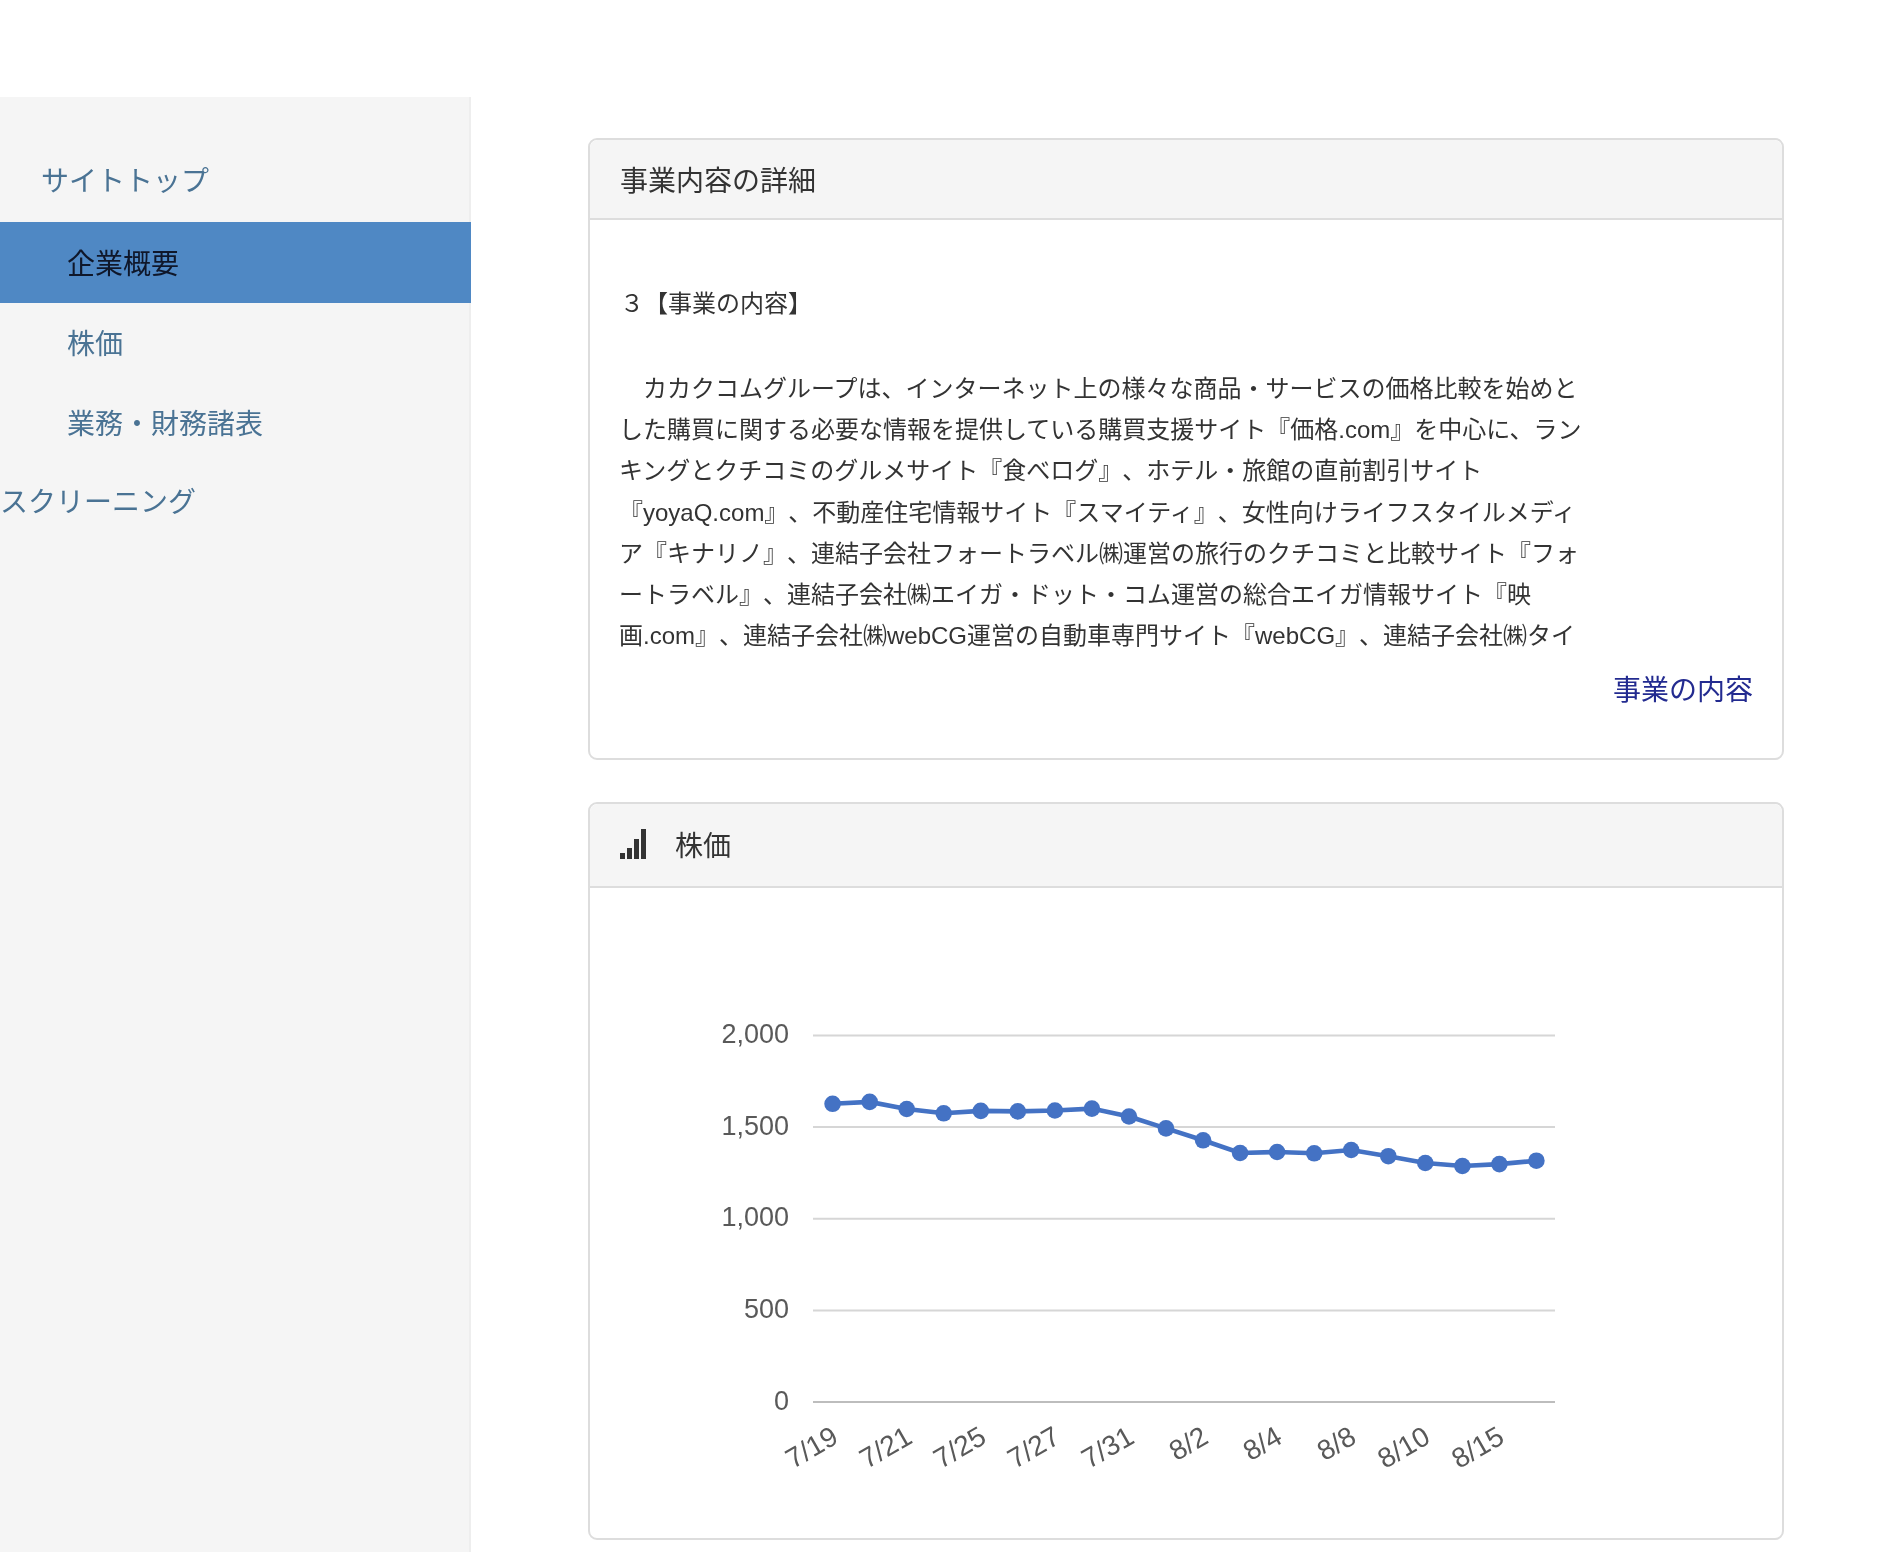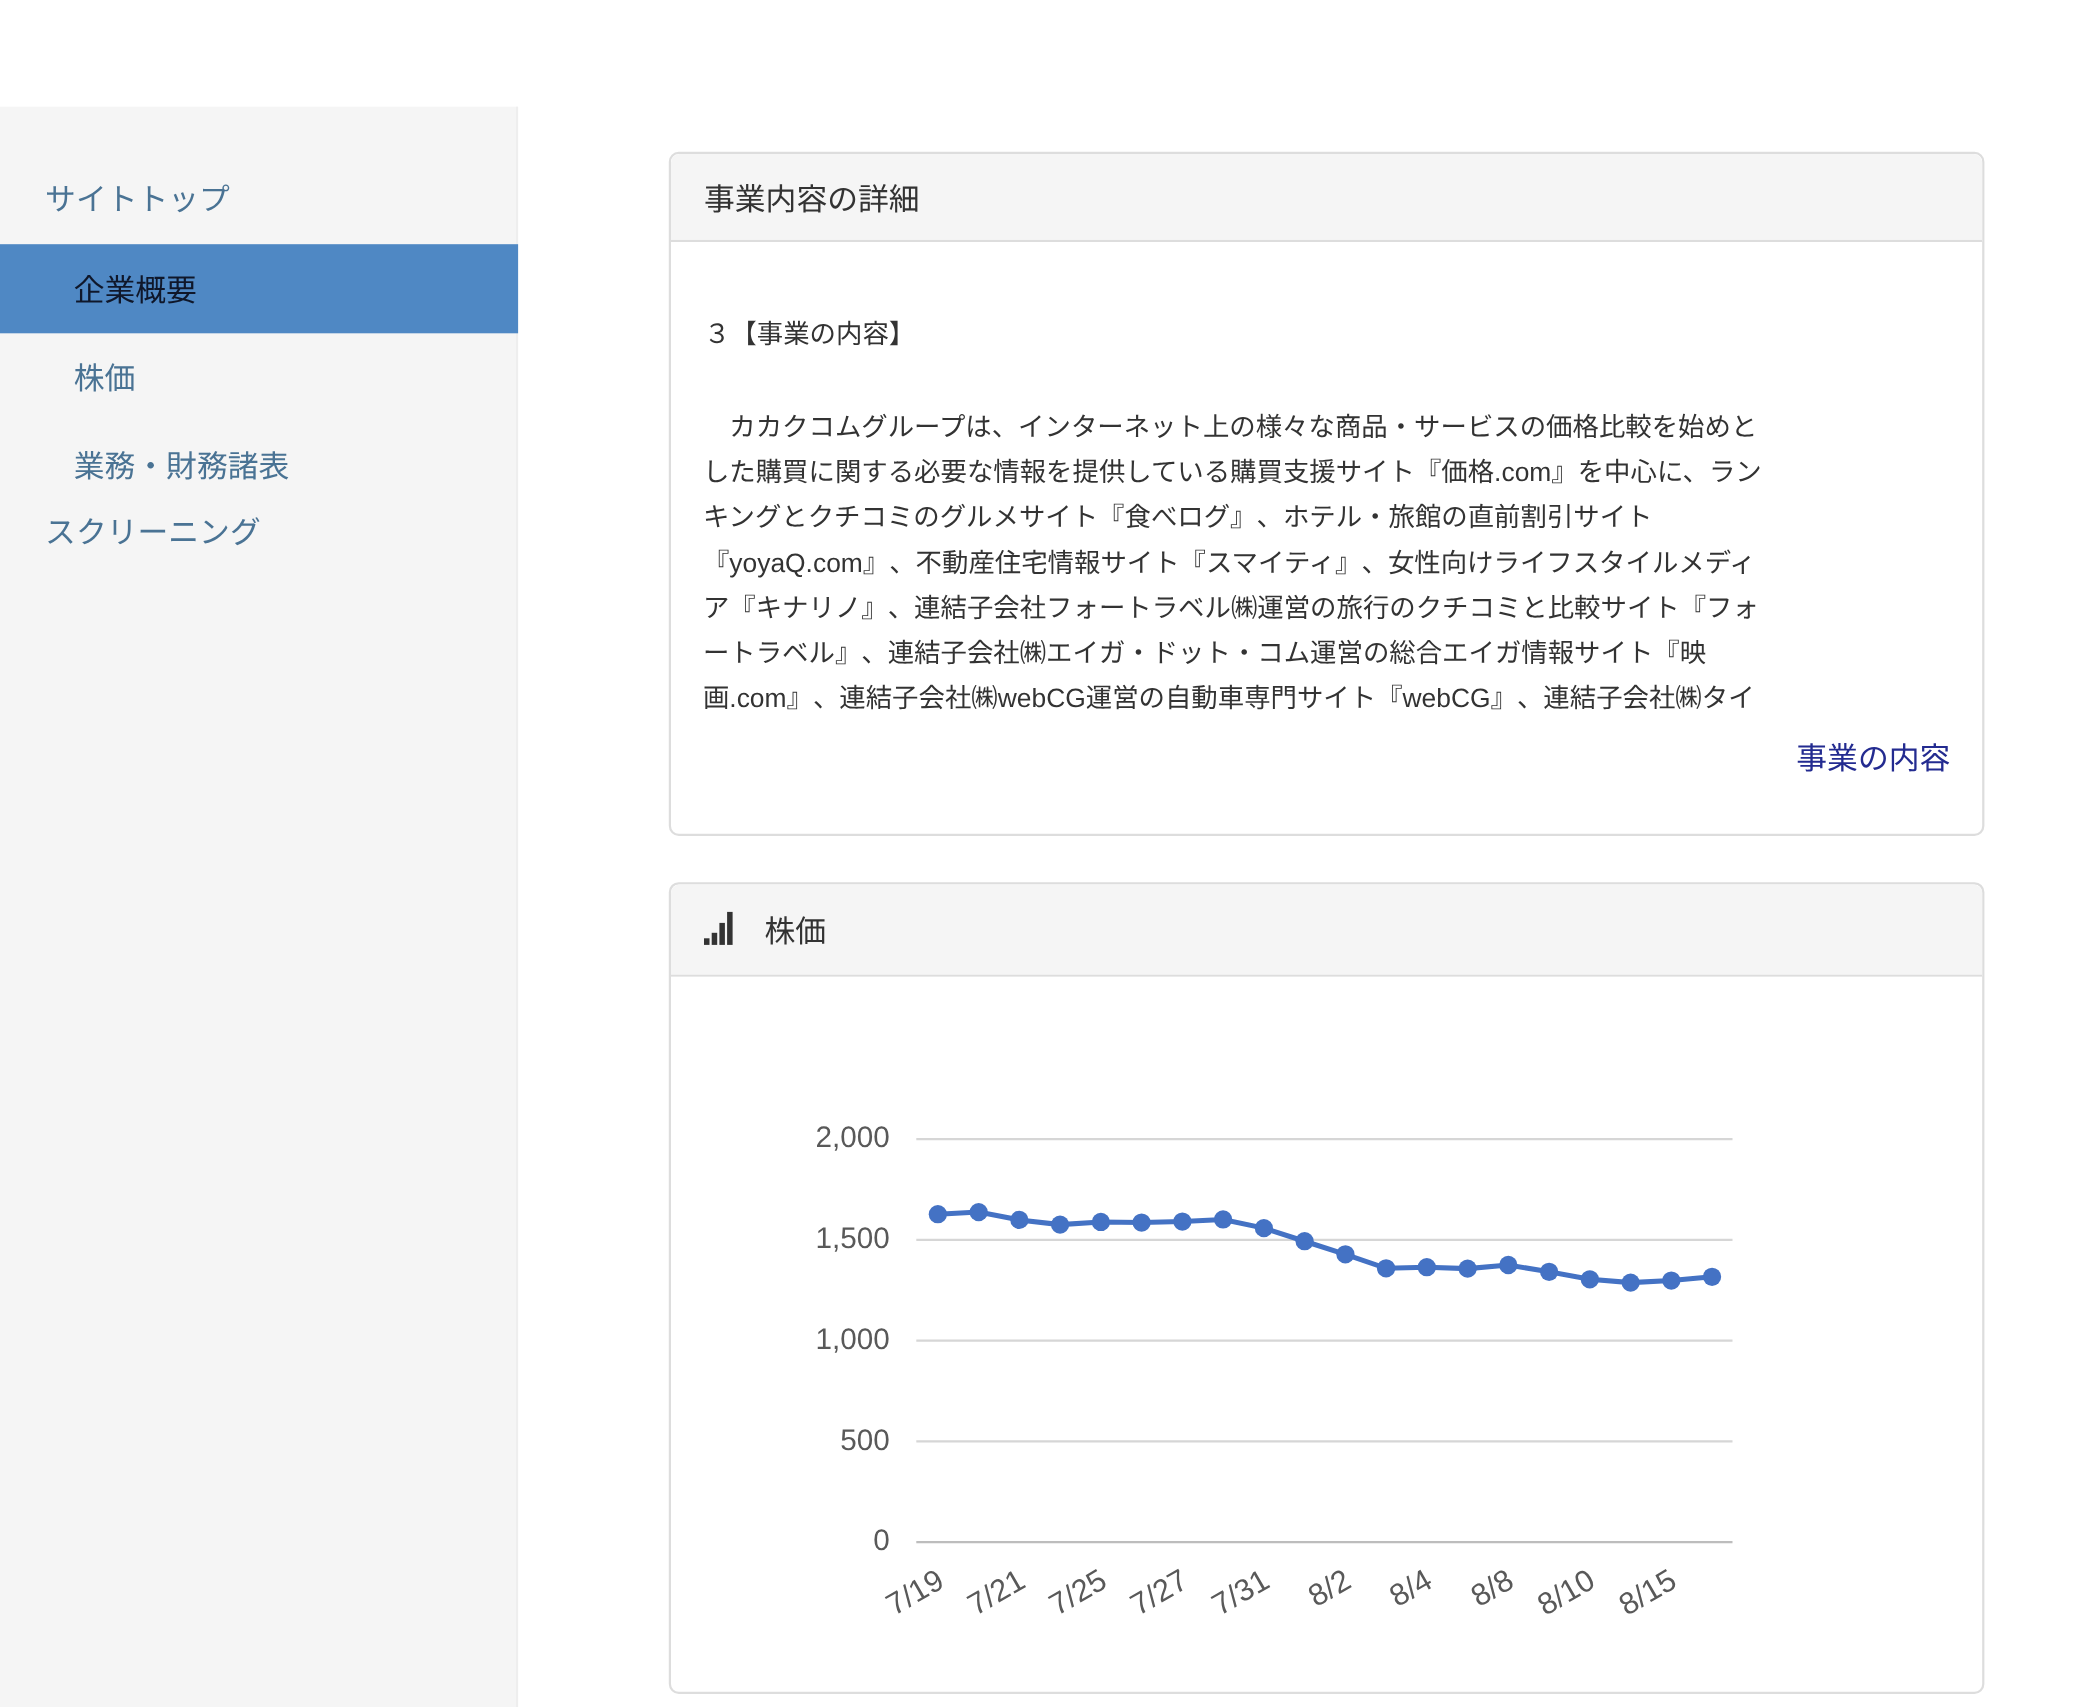--- a/index.html
+++ b/index.html
@@ -16,21 +16,21 @@
   #search::placeholder { color:#b4b4b4; opacity:1; }
   #login { position:absolute; right:30px; top:0; height:97px; line-height:97px; font-size:29px; letter-spacing:1px; color:#9d9d9d; }
 
   
   #side { position:absolute; left:0; top:97px; width:471px; height:1455px; background:#f5f5f5; border-right:2px solid #eee; }
   .snav { position:absolute; left:0; width:471px; height:81px; line-height:81px; font-size:28px; }
   .snav a { text-decoration:none; color:#4a7394; }
   #sactive { position:absolute; left:0; top:125px; width:471px; height:81px; background:#4f88c4; color:#0f172a; line-height:85px; padding-left:67px; font-size:28px; }
 
   
-  .panel { position:absolute; left:608px; width:1196px; background:#fff; border:2px solid #ddd; border-radius:9px; }
+  .panel { position:absolute; left:588px; width:1196px; background:#fff; border:2px solid #ddd; border-radius:9px; }
   .phead { position:absolute; left:0; top:0; width:100%; height:80px; background:#f5f5f5; border-bottom:2px solid #ddd; border-radius:8px 8px 0 0; line-height:80px; padding-left:30px; color:#333; font-size:28px; }
 
   #p1 { top:138px; height:622px; }
   #p1 .phead { height:80px; line-height:83px; }
   #sec-title { position:absolute; left:30px; top:144px; font-size:24px; color:#333; }
   #para { position:absolute; left:29px; top:228px; font-size:24px; line-height:41.2px; white-space:nowrap; color:#333; }
   #more { position:absolute; right:29px; top:528px; font-size:28px; color:#232b90; text-decoration:none; }
 
   #p2 { top:802px; height:738px; }
   #p2 .phead { height:84px; line-height:86px; }
@@ -40,21 +40,21 @@
 </head>
 <body>
 <div id="page">
 
 
   <div id="side">
     <div class="snav" style="top:44px; padding-left:41px;"><a href="#">サイトトップ</a></div>
     <div id="sactive">企業概要</div>
     <div class="snav" style="top:207px; padding-left:67px;"><a href="#">株価</a></div>
     <div class="snav" style="top:287px; padding-left:67px;"><a href="#">業務・財務諸表</a></div>
-    <div class="snav" style="top:347px; padding-left:41px;"><a href="#">スクリーニング</a></div>
+    <div class="snav" style="top:365px; "><a href="#">スクリーニング</a></div>
   </div>
 
   <div class="panel" id="p1">
     <div class="phead">事業内容の詳細</div>
     <div id="sec-title">３【事業の内容】</div>
     <div id="para">　カカクコムグループは、インターネット上の様々な商品・サービスの価格比較を始めと<br>した購買に関する必要な情報を提供している購買支援サイト『価格.com』を中心に、ラン<br>キングとクチコミのグルメサイト『食べログ』、ホテル・旅館の直前割引サイト<br>『yoyaQ.com』、不動産住宅情報サイト『スマイティ』、女性向けライフスタイルメディ<br>ア『キナリノ』、連結子会社フォートラベル㈱運営の旅行のクチコミと比較サイト『フォ<br>ートラベル』、連結子会社㈱エイガ・ドット・コム運営の総合エイガ情報サイト『映<br>画.com』、連結子会社㈱webCG運営の自動車専門サイト『webCG』、連結子会社㈱タイ</div>
     <a id="more" href="#">事業の内容</a>
   </div>
 
   <div class="panel" id="p2">

